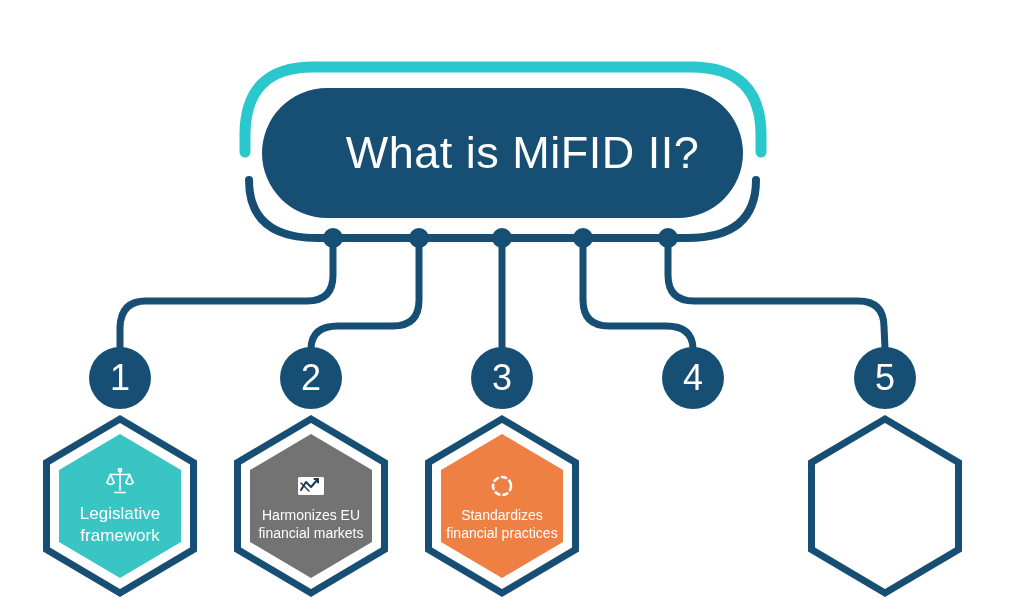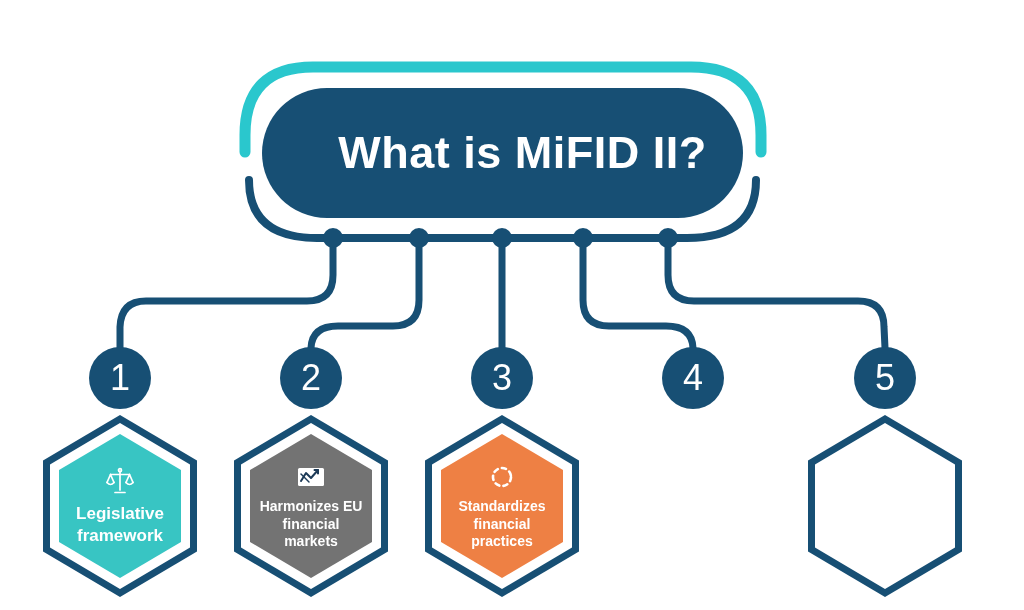--- a/index.html
+++ b/index.html
@@ -11,40 +11,40 @@
   .wires{position:absolute;left:0;top:0;pointer-events:none;}
   .arc-teal{stroke:var(--teal);stroke-width:11;fill:none;stroke-linecap:round;}
   .arc-navy{stroke:var(--navy);stroke-width:8;fill:none;stroke-linecap:round;}
   .wire{stroke:var(--navy);stroke-width:7;fill:none;stroke-linecap:round;stroke-linejoin:round;}
   .dot{fill:var(--navy);}
   .title-pill{
     position:absolute;left:262px;top:88px;width:481px;height:130px;border-radius:65px;
     background:var(--navy);display:flex;align-items:center;justify-content:center;
   }
   .title-pill .title{
-    color:#ffffff;font-size:45px;font-weight:700;letter-spacing:.5px;white-space:nowrap;margin-left:40px;
+    color:#ffffff;font-size:45px;font-weight:400;letter-spacing:.5px;white-space:nowrap;margin-left:40px;
   }
   .num-circle{
     position:absolute;top:347px;width:62px;height:62px;border-radius:50%;
     background:var(--navy);display:flex;align-items:center;justify-content:center;
     color:#ffffff;font-size:36px;font-weight:500;
   }
   .hex{position:absolute;top:415px;width:154px;height:182px;}
   .hex .h-outer,.hex .h-mid,.hex .h-inner{
     position:absolute;
     clip-path:polygon(50% 0%,100% 25%,100% 75%,50% 100%,0% 75%,0% 25%);
   }
   .h-outer{left:0;top:0;width:154px;height:182px;background:var(--navy);}
   .h-mid{left:7px;top:8px;width:140px;height:166px;background:#ffffff;}
   .h-inner{
     left:16px;top:19px;width:122px;height:144px;
     display:flex;flex-direction:column;align-items:center;justify-content:center;
     text-align:center;padding:0 4px;box-sizing:border-box;
   }
-  .hex-label{color:#ffffff;font-weight:700;line-height:1.25;margin-top:5px;}
+  .hex-label{color:#ffffff;font-weight:400;line-height:1.25;margin-top:5px;}
   .hex-label.lg{font-size:17px;}
   .hex-label.md{font-size:14px;}
   .hex-label.sm{font-size:13.5px;}
   .icon{width:32px;height:32px;flex:0 0 auto;}
 </style>
 </head>
 <body>
 
 <div class="stage">
 

